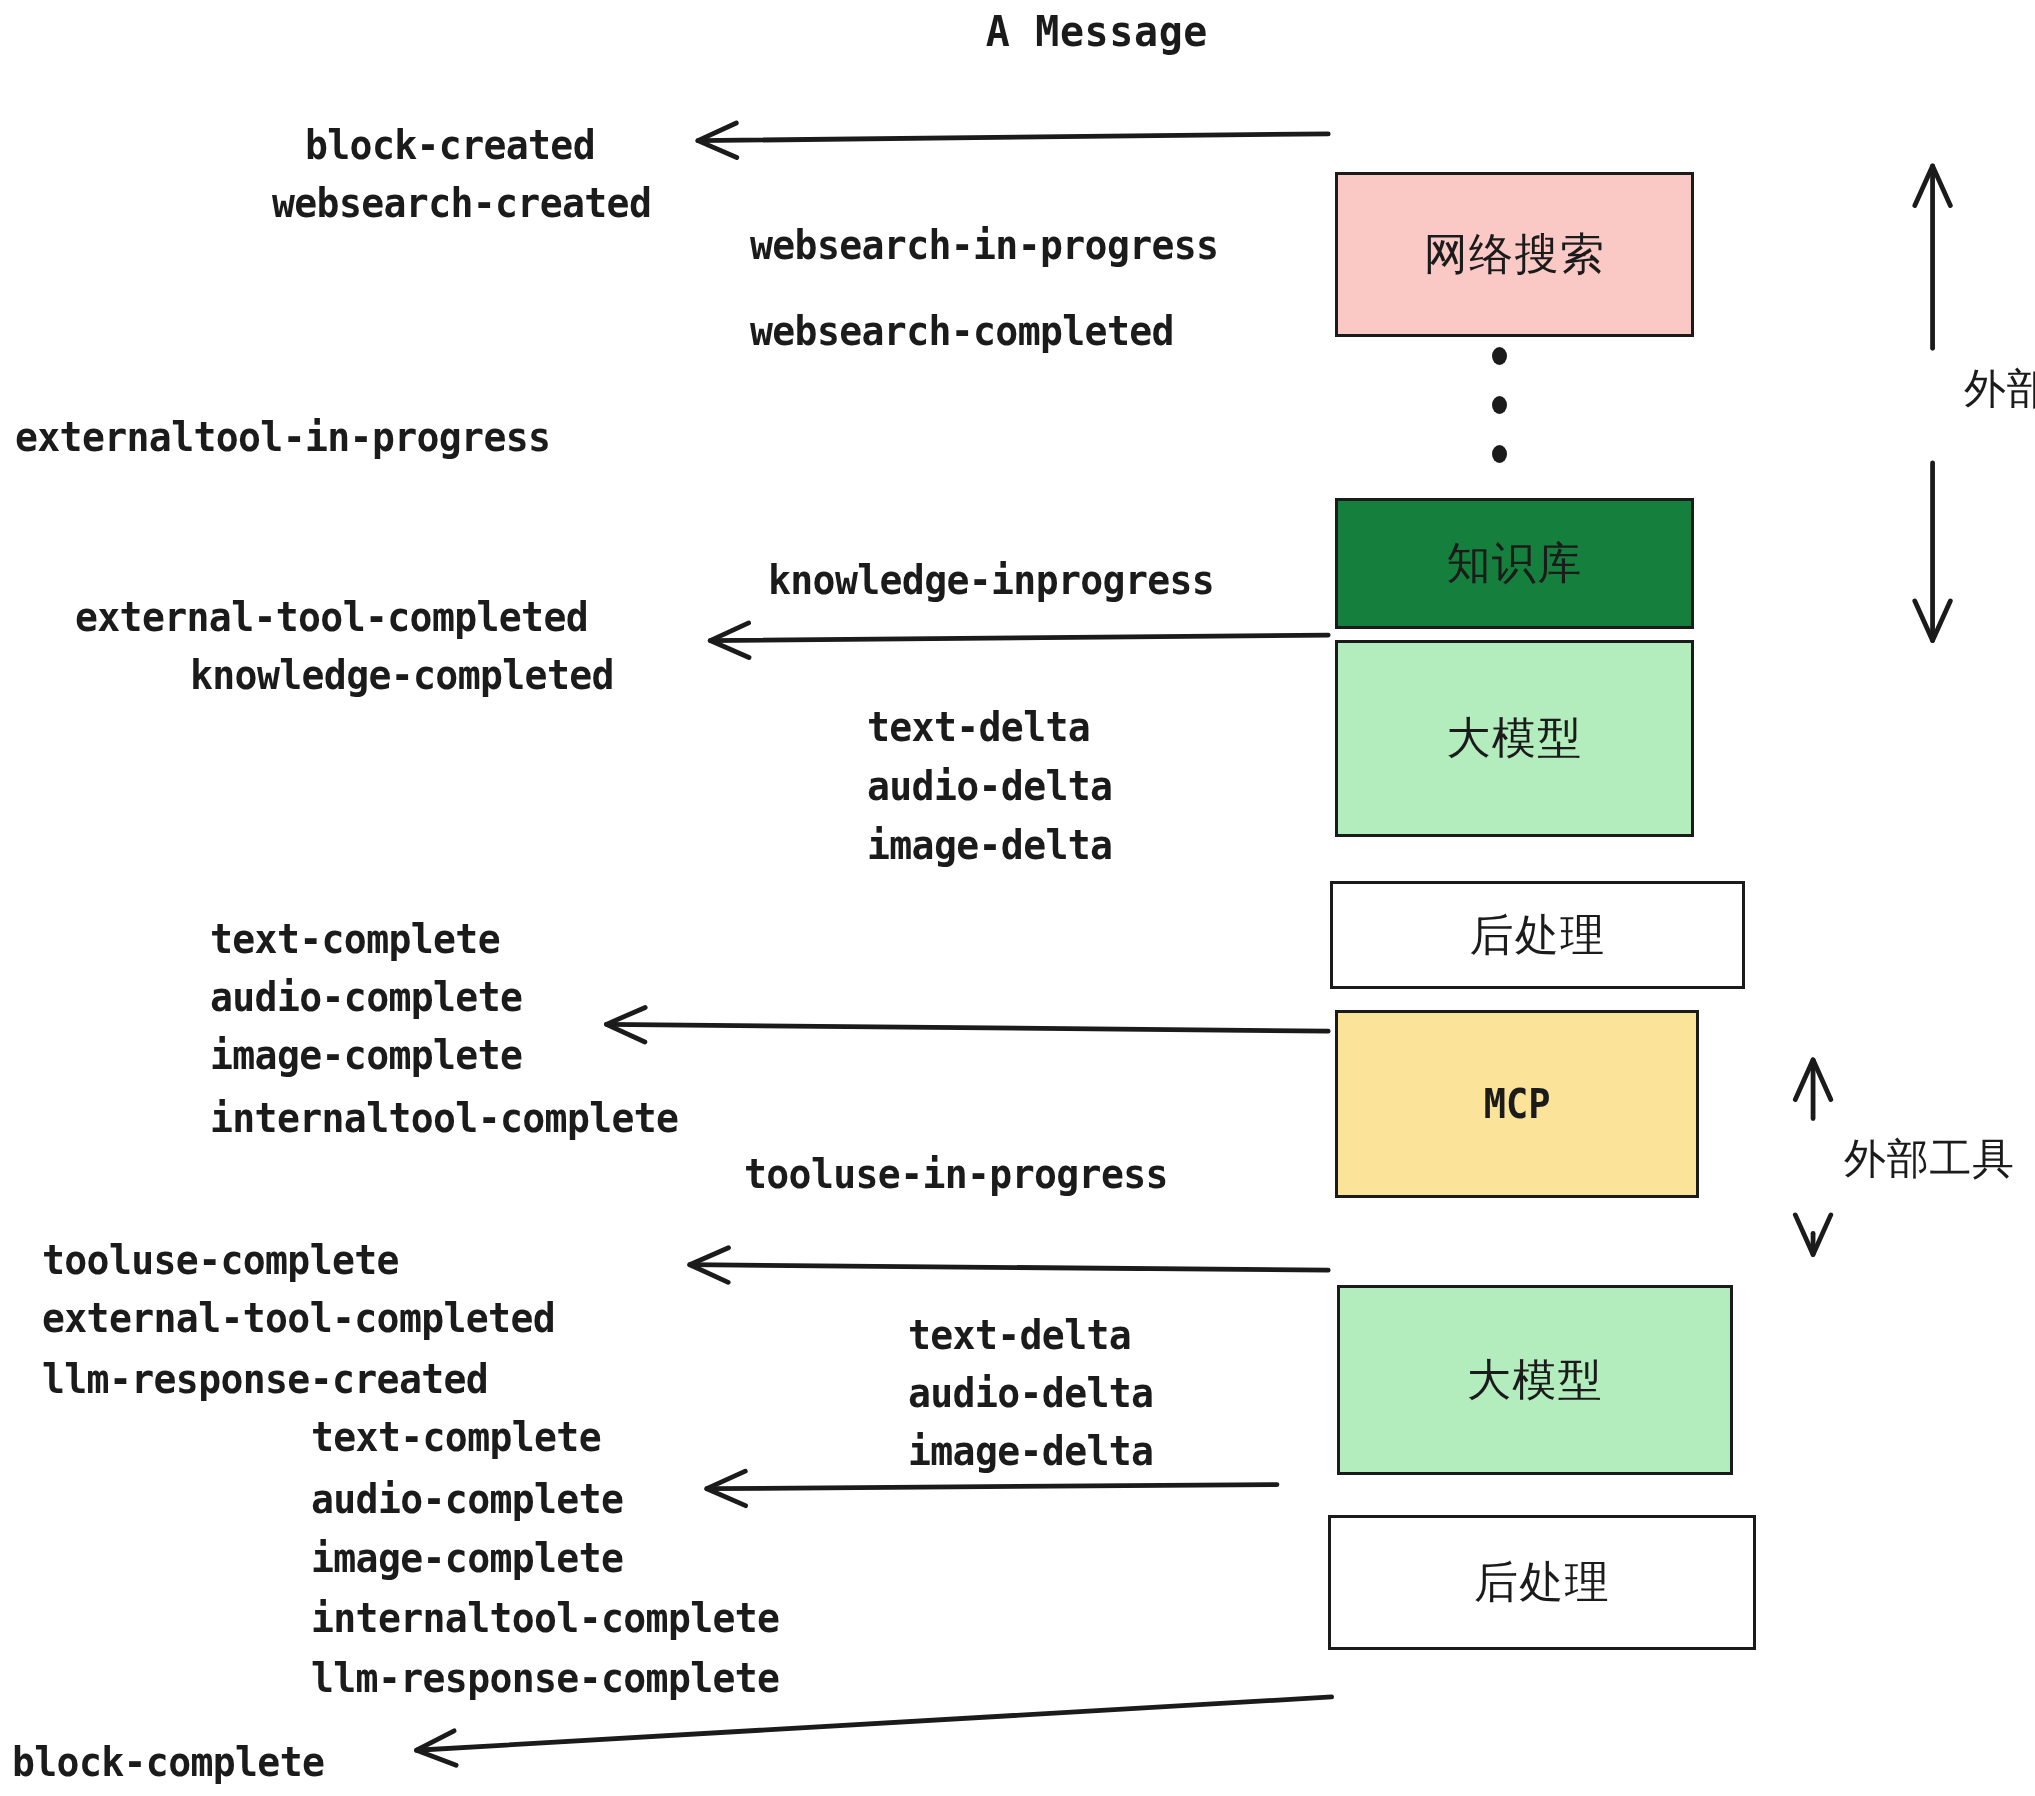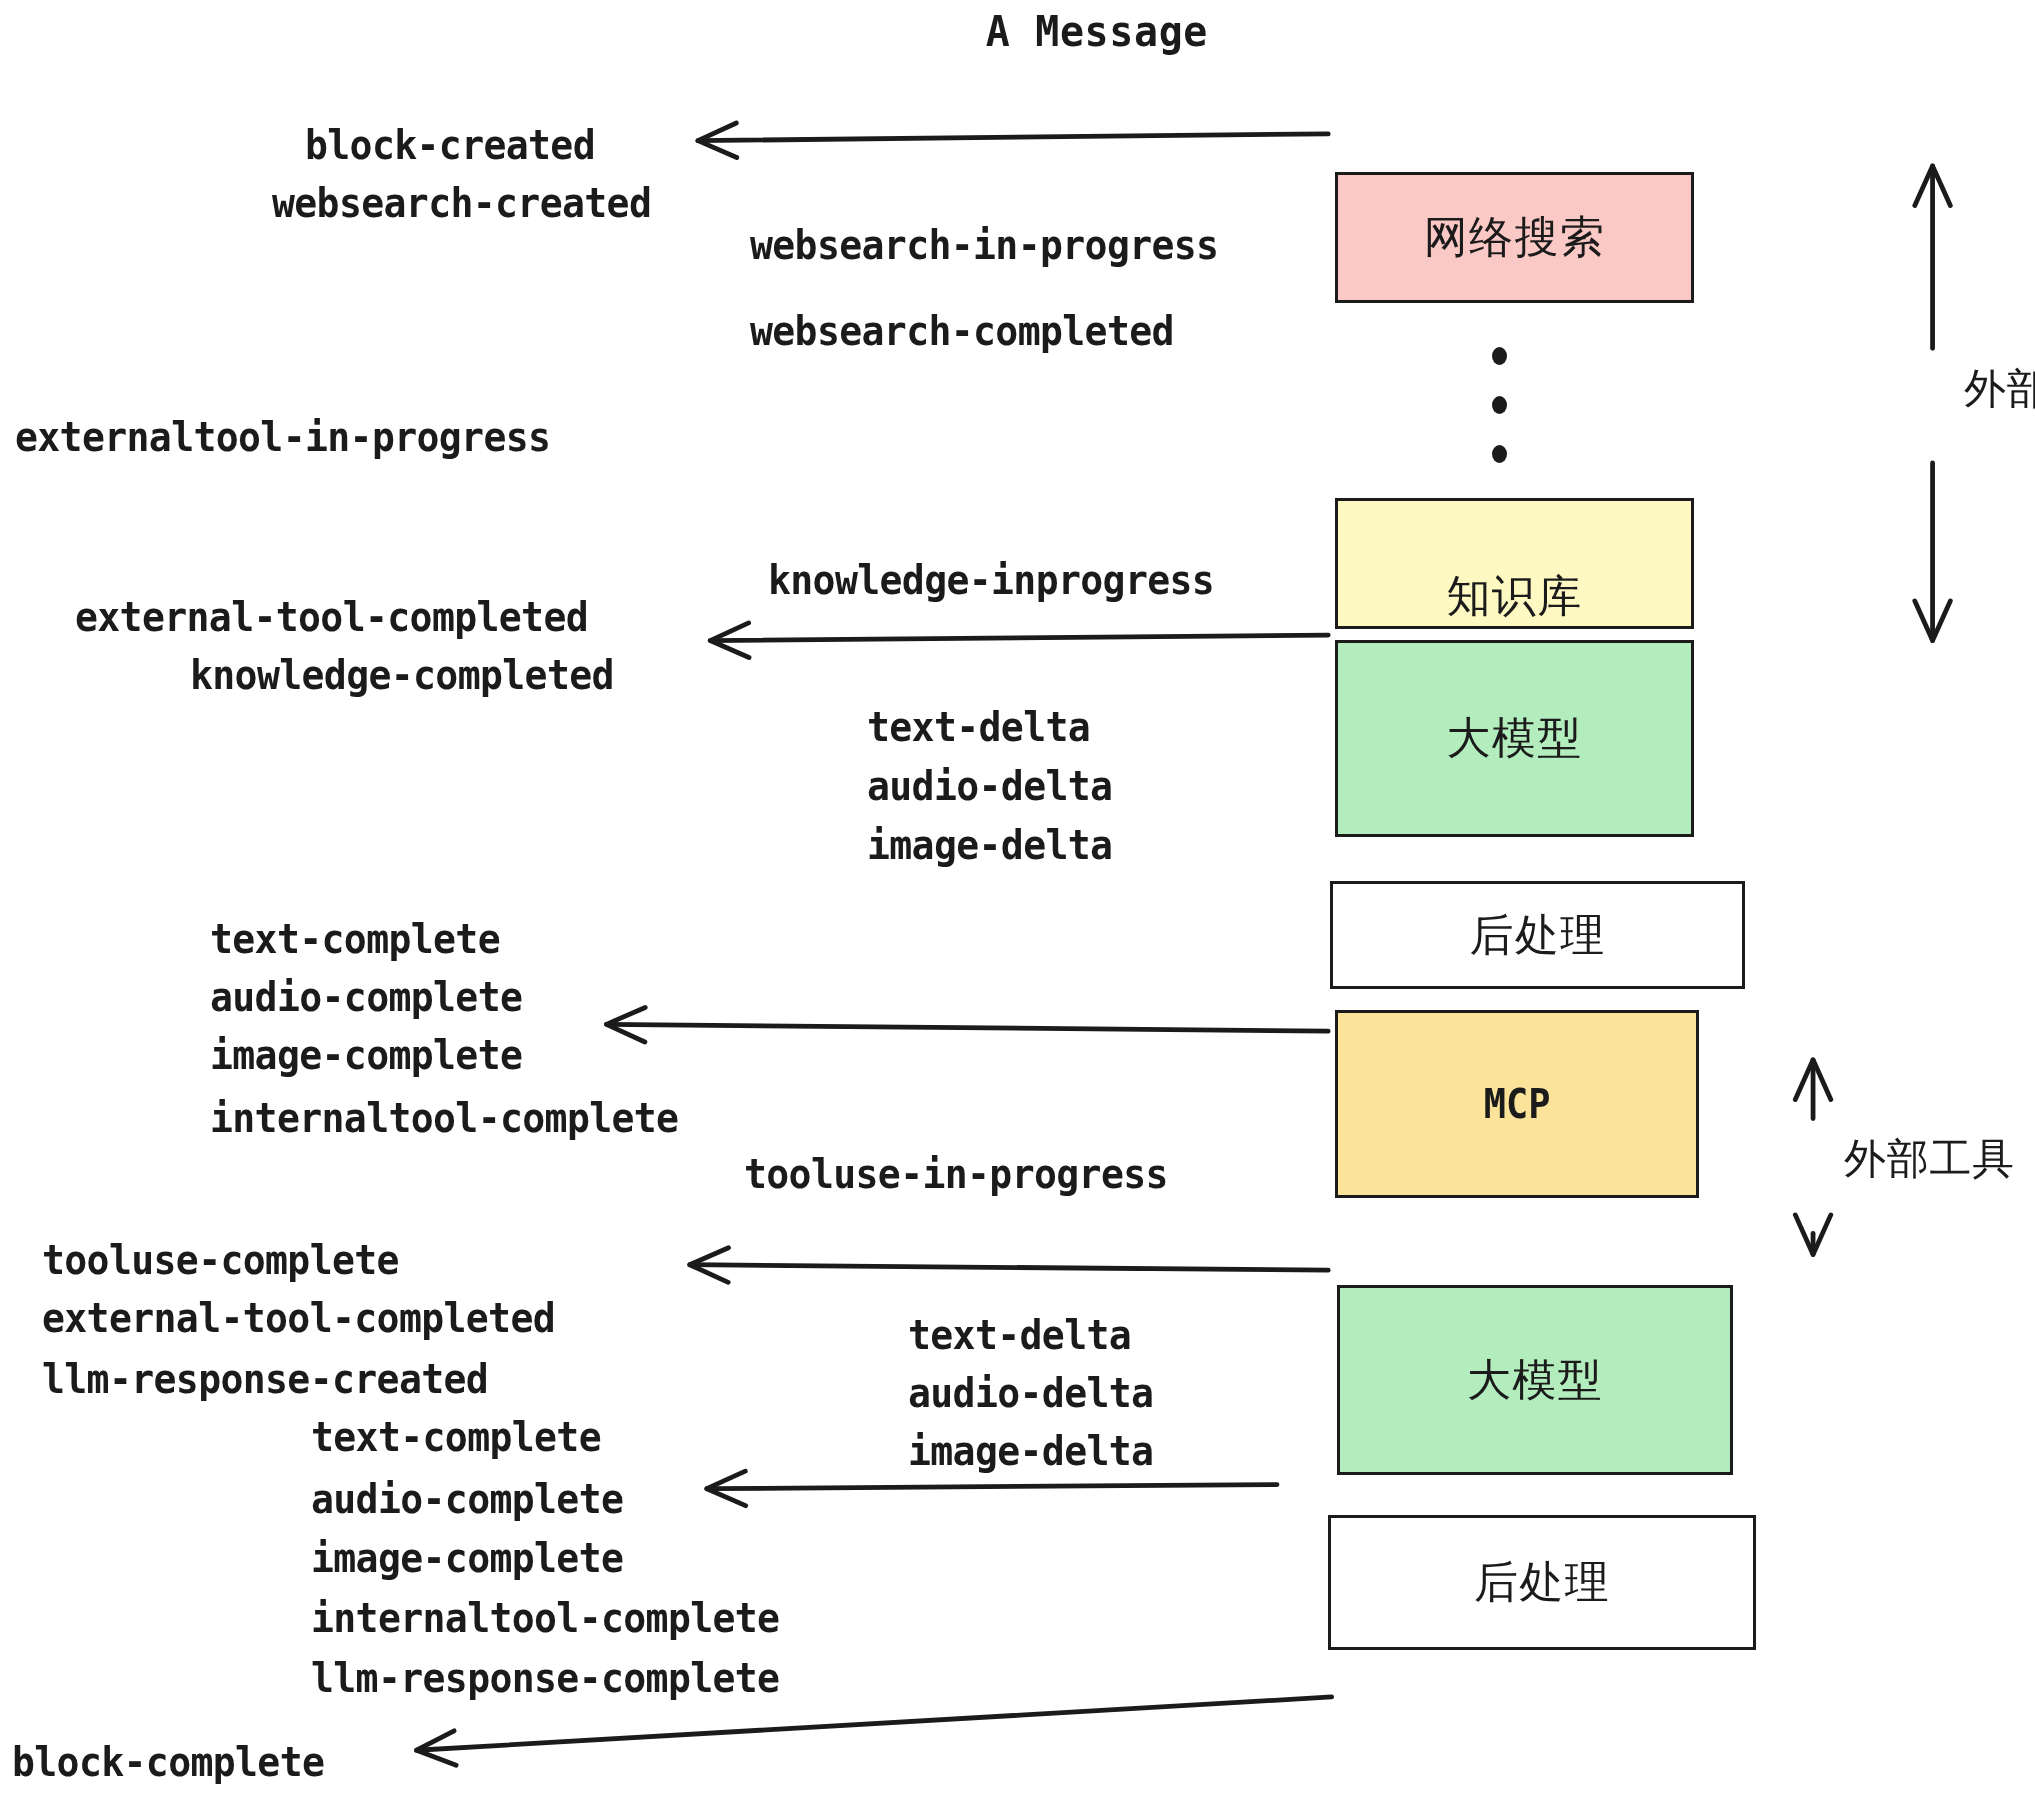--- a/index.html
+++ b/index.html
@@ -136,24 +136,24 @@
         <g>
           <line x1="2655" y1="1806" x2="2655" y2="1837"></line>
           <path d="M 2629 1779 L 2655 1837 L 2681 1779"></path>
         </g>
       </g>
   </svg>
 
   <div class="title" style="left:980px; top:6.8px;">A Message</div>
 
   <div id="box-host">
-      <div class="box" style="left: 1335px; top: 172px; width: 359px; height: 131px; background: rgb(251, 201, 197);">
+      <div class="box" style="left: 1335px; top: 172px; width: 359px; height: 165px; background: rgb(251, 201, 197);">
         <span class="boxlabel">网络搜索</span>
       </div>
-      <div class="box" style="left: 1335px; top: 498px; width: 359px; height: 131px; background: #fef9c3; align-items: flex-end;">
+      <div class="box" style="left: 1335px; top: 498px; width: 359px; height: 131px; background: #15803d;">
         <span class="boxlabel">知识库</span>
       </div>
       <div class="box" style="left: 1335px; top: 640px; width: 359px; height: 197px; background: rgb(179, 237, 189);">
         <span class="boxlabel">大模型</span>
       </div>
       <div class="box" style="left: 1330px; top: 881px; width: 415px; height: 108px; background: rgb(255, 255, 255);">
         <span class="boxlabel">后处理</span>
       </div>
       <div class="box mcp" style="left: 1335px; top: 1010px; width: 364px; height: 188px; background: rgb(251, 227, 153);">
         <span class="boxlabel">MCP</span>

